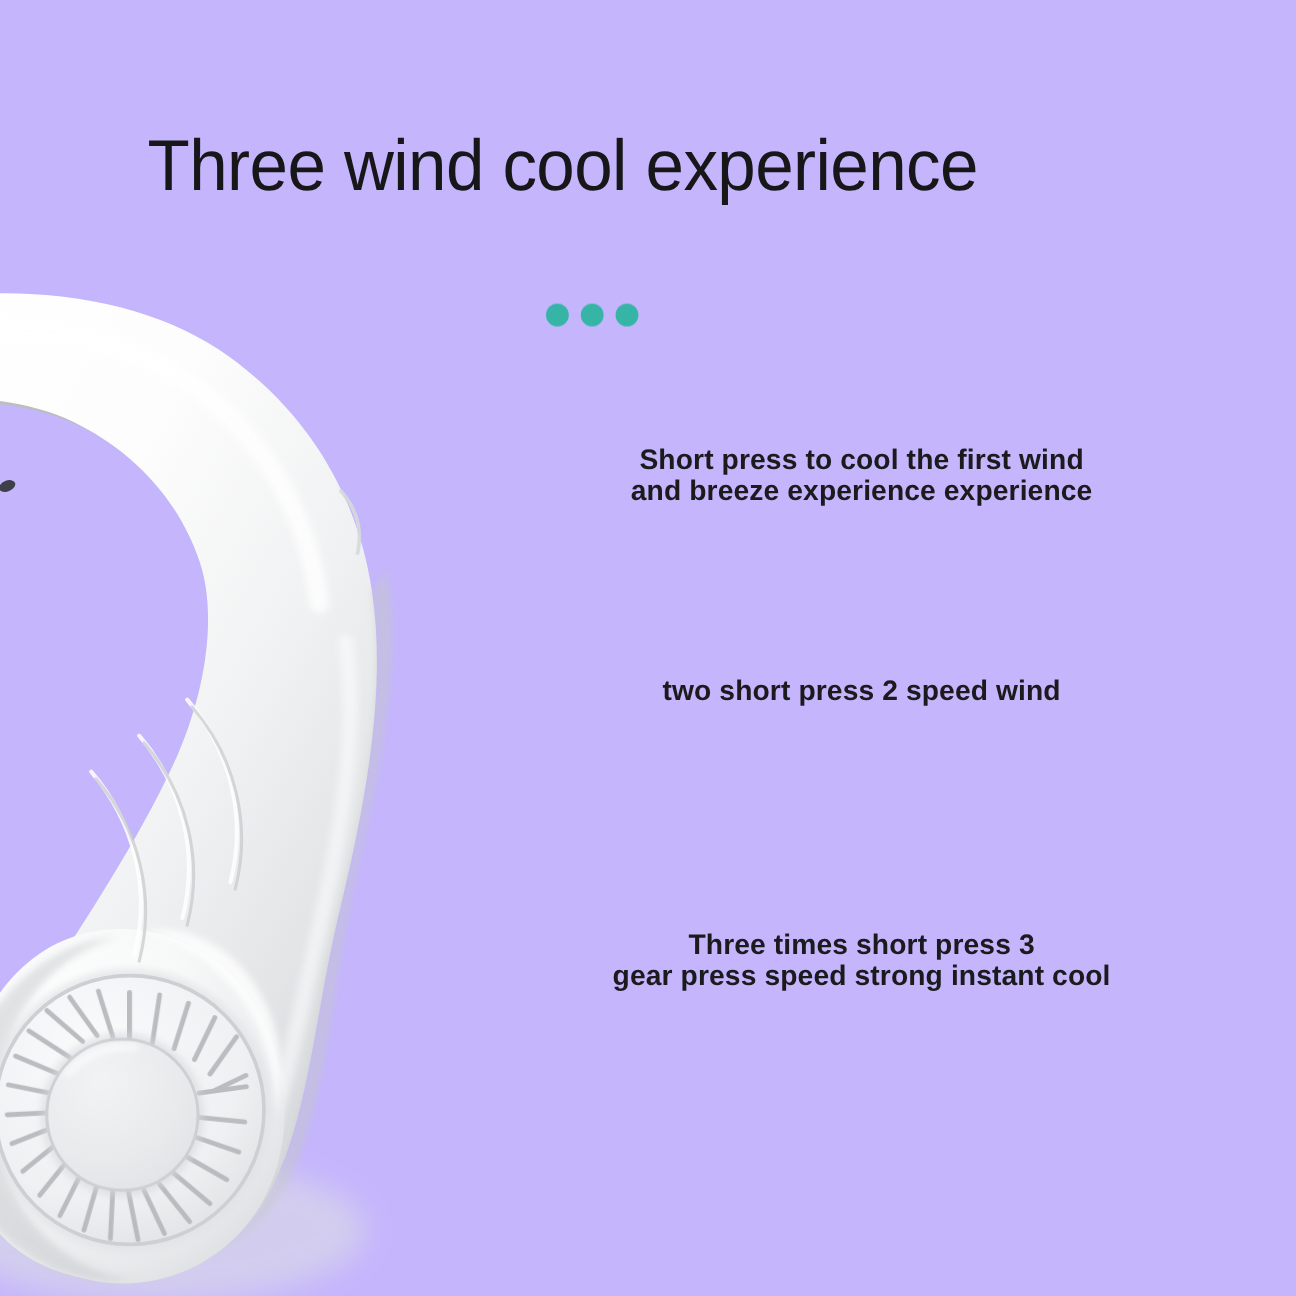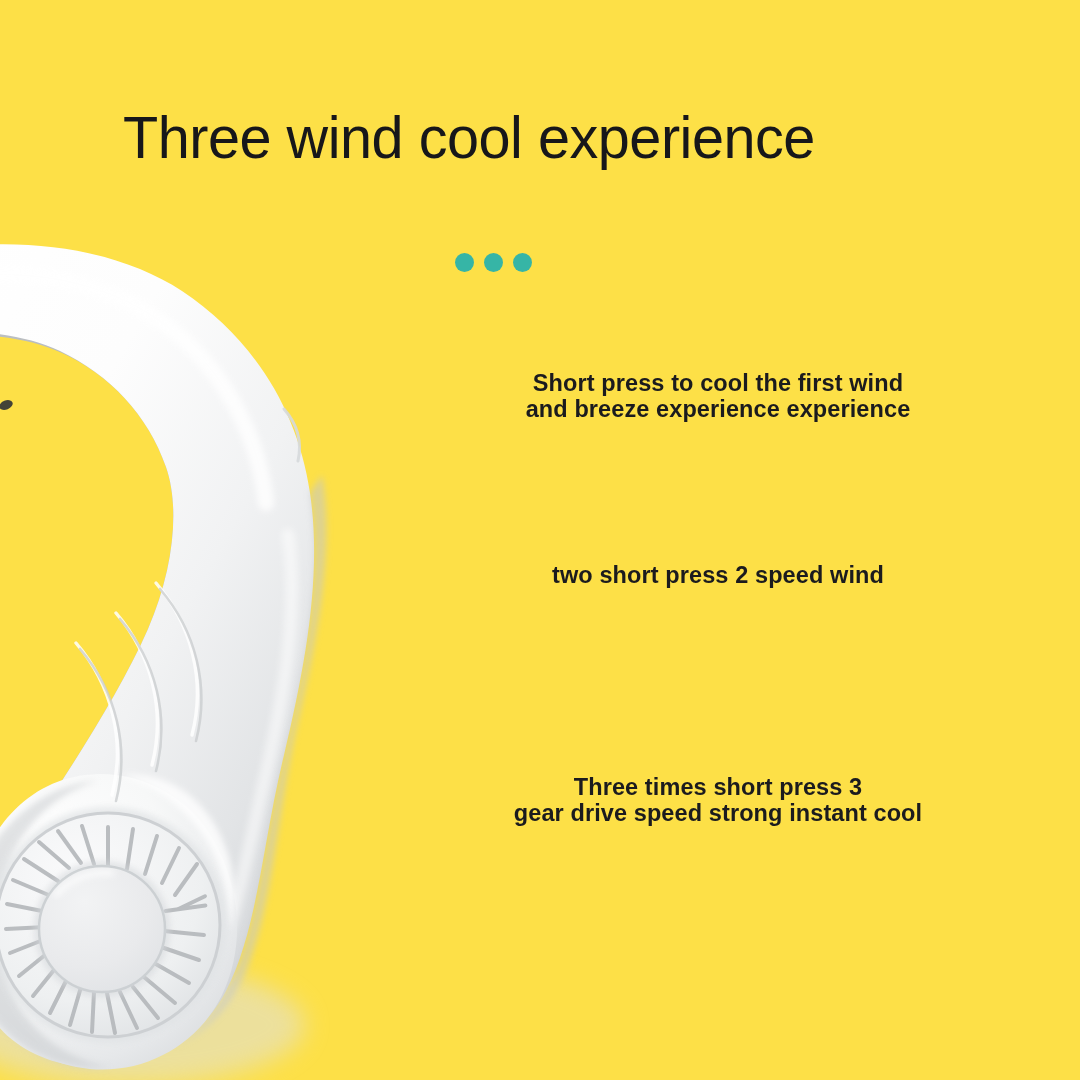--- a/index.html
+++ b/index.html
@@ -81,21 +81,21 @@
     top:235px;
     width:640px;
     height:860px;
     pointer-events:none;
   }
   #product svg { display:block; width:100%; height:100%; }
 </style>
 </head>
 <body>
 
-<div id="stage" style="background: #fde047;">
+<div id="stage" style="background: #c4b5fd;">
 
   <div id="product">
     <svg viewBox="0 0 640 860" xmlns="http://www.w3.org/2000/svg" aria-hidden="true">
       <defs>
 
         <linearGradient id="bodyMain" x1="0.12" y1="0.05" x2="0.95" y2="0.85">
           <stop offset="0" stop-color="#ffffff"></stop>
           <stop offset="0.35" stop-color="#fdfdfd"></stop>
           <stop offset="0.62" stop-color="#f1f2f3"></stop>
           <stop offset="0.84" stop-color="#e2e4e6"></stop>
@@ -298,16 +298,16 @@
     <span class="ln">Short press to cool the first wind</span>
     <span class="ln">and breeze experience experience</span>
   </div>
 
   <div class="feature" id="feature-2">
     <span class="ln">two short press 2 speed wind</span>
   </div>
 
   <div class="feature" id="feature-3">
     <span class="ln">Three times short press 3</span>
-    <span class="ln">gear drive speed strong instant cool</span>
+    <span class="ln">gear press speed strong instant cool</span>
   </div>
 
 </div>
 
 </body></html>

